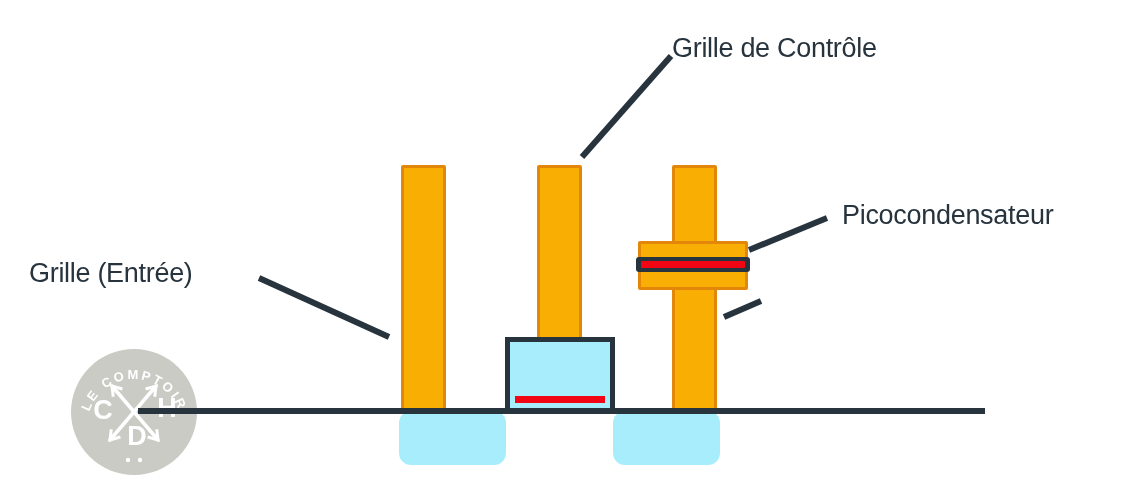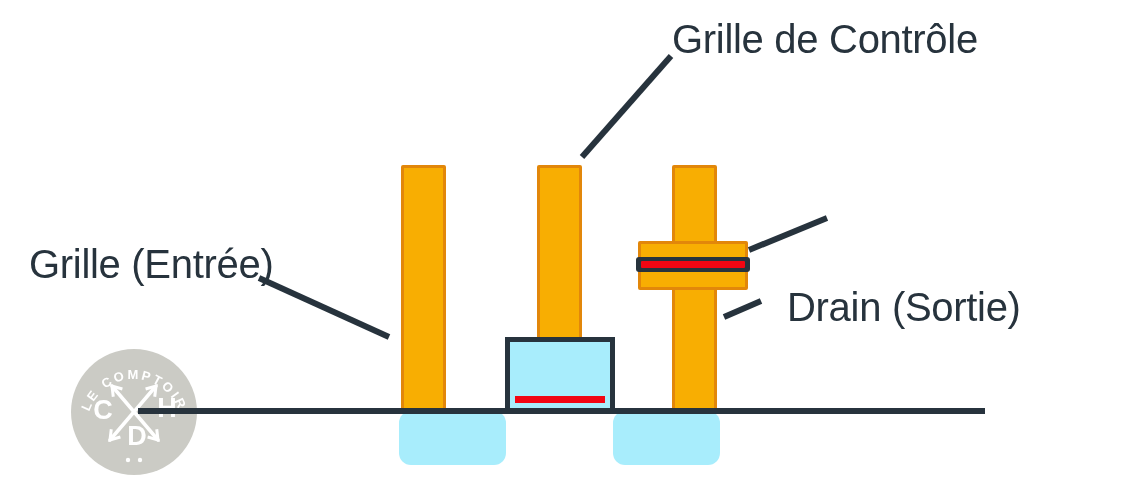--- a/index.html
+++ b/index.html
@@ -10,22 +10,22 @@
     --blue:#A8EDFC;
     --grey:#CBCBC5;
   }
   html,body{margin:0;padding:0;background:#fff;}
   .canvas{
     position:relative;width:1142px;height:497px;background:#fff;overflow:hidden;
     font-family:"Liberation Sans",sans-serif;
   }
   .canvas *{box-sizing:border-box;}
   .label{
-    position:absolute;color:var(--navy);font-size:40px;letter-spacing:-0.3px;
-    white-space:nowrap;line-height:1.1;
+    position:absolute;color:var(--navy);font-size:27px;letter-spacing:-0.3px;
+    white-space:nowrap;line-height:1.1;margin-top:17px;
   }
   .label-gate{left:672px;top:17px;}
   .label-source{left:29px;top:242px;}
   .label-pico{left:842px;top:184px;}
   .label-drain{left:787px;top:285px;}
 
   .pillar{
     position:absolute;width:45px;background:var(--orange);
     border:3px solid var(--orange-border);border-radius:2px;
   }
@@ -121,15 +121,15 @@
 
   <svg class="connectors">
     <line x1="582" y1="157" x2="671" y2="56"></line>
     <line x1="259" y1="278" x2="389" y2="337"></line>
     <line x1="749" y1="250" x2="827" y2="218"></line>
     <line x1="724" y1="317" x2="761" y2="301"></line>
   </svg>
 
   <div class="label label-gate">Grille de Contrôle</div>
   <div class="label label-source">Grille (Entrée)</div>
-  <div class="label label-drain">Drain (Sortie)</div>
+  <div class="label label-pico">Picocondensateur</div>
 
 </div>
 
 </body></html>

